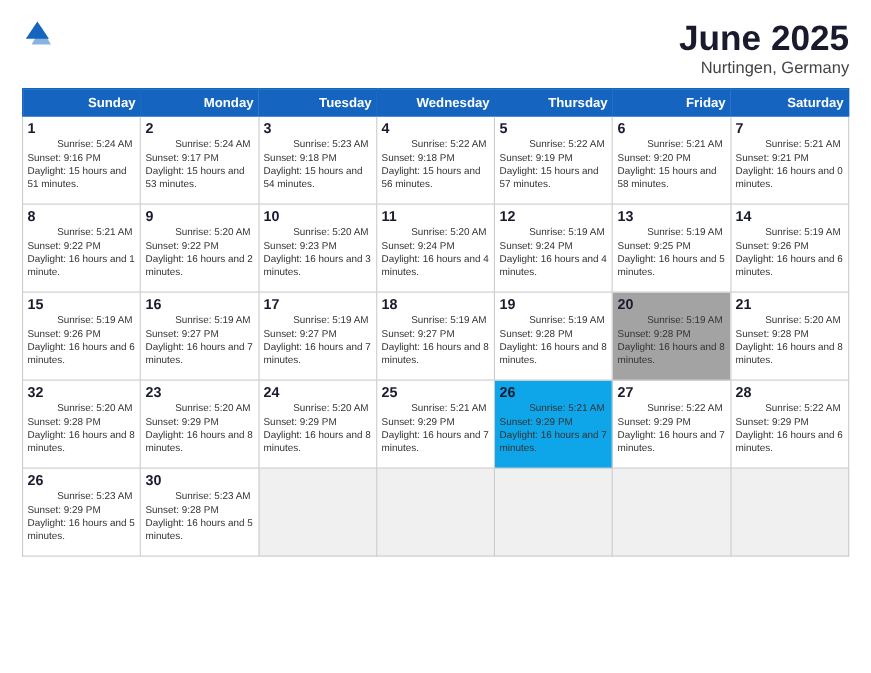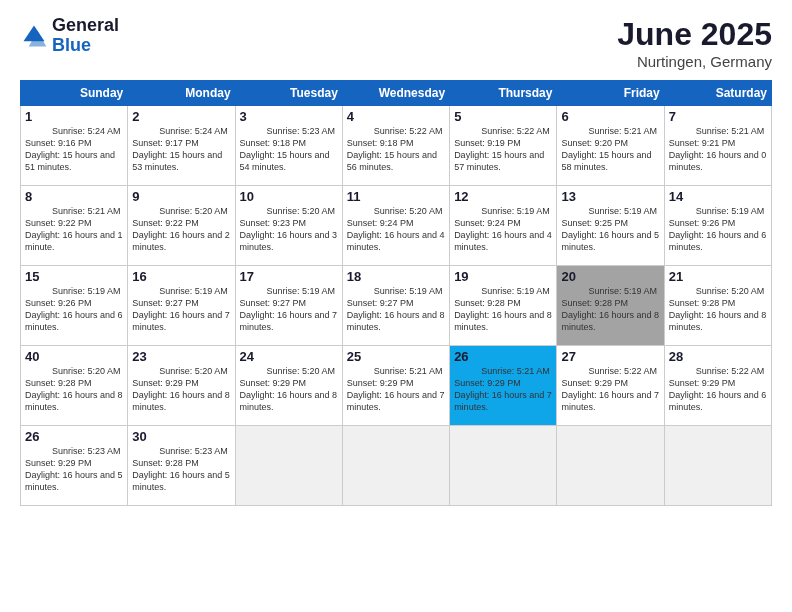--- a/index.html
+++ b/index.html
@@ -97,24 +97,20 @@
 </head>
 <body>
 
 <div class="page">
   <div class="header-area">
     <div class="logo">
       <svg class="logo-icon" viewBox="0 0 32 32">
         <polygon points="16,4 28,22 4,22" fill="#1565c0"></polygon>
         <polygon points="20,10 30,28 10,28" fill="#1565c0" opacity="0.5"></polygon>
       </svg>
-      <div class="logo-text">
-        <span class="logo-general">General</span><br>
-        <span class="logo-blue">Blue</span>
-      </div>
     </div>
     <div class="title-area">
       <div class="month-title">June 2025</div>
       <div class="location">Nurtingen, Germany</div>
     </div>
   </div>
 
   <table class="calendar">
     <thead>
       <tr>
@@ -149,21 +145,21 @@
         <tr>
           <td style="background: rgb(255, 255, 255);"><span class="day-num">15</span><span class="cell-info">Sunrise: 5:19 AM<br>Sunset: 9:26 PM<br>Daylight: 16 hours and 6 minutes.</span></td>
           <td style="background: rgb(255, 255, 255);"><span class="day-num">16</span><span class="cell-info">Sunrise: 5:19 AM<br>Sunset: 9:27 PM<br>Daylight: 16 hours and 7 minutes.</span></td>
           <td style="background: rgb(255, 255, 255);"><span class="day-num">17</span><span class="cell-info">Sunrise: 5:19 AM<br>Sunset: 9:27 PM<br>Daylight: 16 hours and 7 minutes.</span></td>
           <td style="background: rgb(255, 255, 255);"><span class="day-num">18</span><span class="cell-info">Sunrise: 5:19 AM<br>Sunset: 9:27 PM<br>Daylight: 16 hours and 8 minutes.</span></td>
           <td style="background: rgb(255, 255, 255);"><span class="day-num">19</span><span class="cell-info">Sunrise: 5:19 AM<br>Sunset: 9:28 PM<br>Daylight: 16 hours and 8 minutes.</span></td>
           <td style="background: #a3a3a3;"><span class="day-num">20</span><span class="cell-info">Sunrise: 5:19 AM<br>Sunset: 9:28 PM<br>Daylight: 16 hours and 8 minutes.</span></td>
           <td style="background: rgb(255, 255, 255);"><span class="day-num">21</span><span class="cell-info">Sunrise: 5:20 AM<br>Sunset: 9:28 PM<br>Daylight: 16 hours and 8 minutes.</span></td>
         </tr>
         <tr>
-          <td style="background: rgb(255, 255, 255);"><span class="day-num">40</span><span class="cell-info">Sunrise: 5:20 AM<br>Sunset: 9:28 PM<br>Daylight: 16 hours and 8 minutes.</span></td>
+          <td style="background: rgb(255, 255, 255);"><span class="day-num">32</span><span class="cell-info">Sunrise: 5:20 AM<br>Sunset: 9:28 PM<br>Daylight: 16 hours and 8 minutes.</span></td>
           <td style="background: rgb(255, 255, 255);"><span class="day-num">23</span><span class="cell-info">Sunrise: 5:20 AM<br>Sunset: 9:29 PM<br>Daylight: 16 hours and 8 minutes.</span></td>
           <td style="background: rgb(255, 255, 255);"><span class="day-num">24</span><span class="cell-info">Sunrise: 5:20 AM<br>Sunset: 9:29 PM<br>Daylight: 16 hours and 8 minutes.</span></td>
           <td style="background: rgb(255, 255, 255);"><span class="day-num">25</span><span class="cell-info">Sunrise: 5:21 AM<br>Sunset: 9:29 PM<br>Daylight: 16 hours and 7 minutes.</span></td>
           <td style="background: #0ea5e9;"><span class="day-num">26</span><span class="cell-info">Sunrise: 5:21 AM<br>Sunset: 9:29 PM<br>Daylight: 16 hours and 7 minutes.</span></td>
           <td style="background: rgb(255, 255, 255);"><span class="day-num">27</span><span class="cell-info">Sunrise: 5:22 AM<br>Sunset: 9:29 PM<br>Daylight: 16 hours and 7 minutes.</span></td>
           <td style="background: rgb(255, 255, 255);"><span class="day-num">28</span><span class="cell-info">Sunrise: 5:22 AM<br>Sunset: 9:29 PM<br>Daylight: 16 hours and 6 minutes.</span></td>
         </tr>
         <tr style="background: rgb(245, 245, 245);">
           <td style="background: rgb(255, 255, 255);"><span class="day-num">26</span><span class="cell-info">Sunrise: 5:23 AM<br>Sunset: 9:29 PM<br>Daylight: 16 hours and 5 minutes.</span></td>
           <td style="background: rgb(255, 255, 255);"><span class="day-num">30</span><span class="cell-info">Sunrise: 5:23 AM<br>Sunset: 9:28 PM<br>Daylight: 16 hours and 5 minutes.</span></td>

